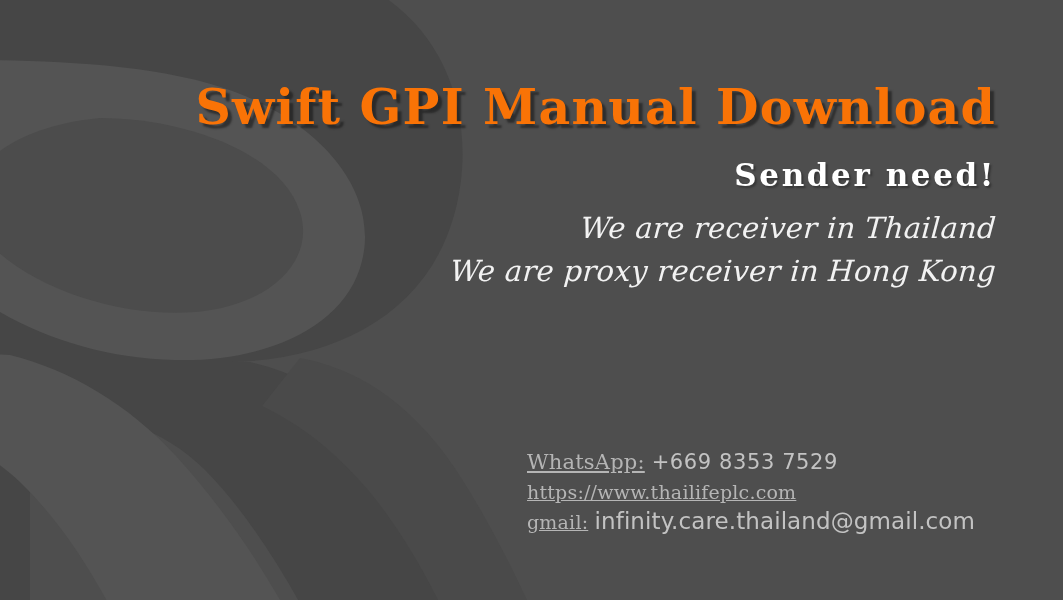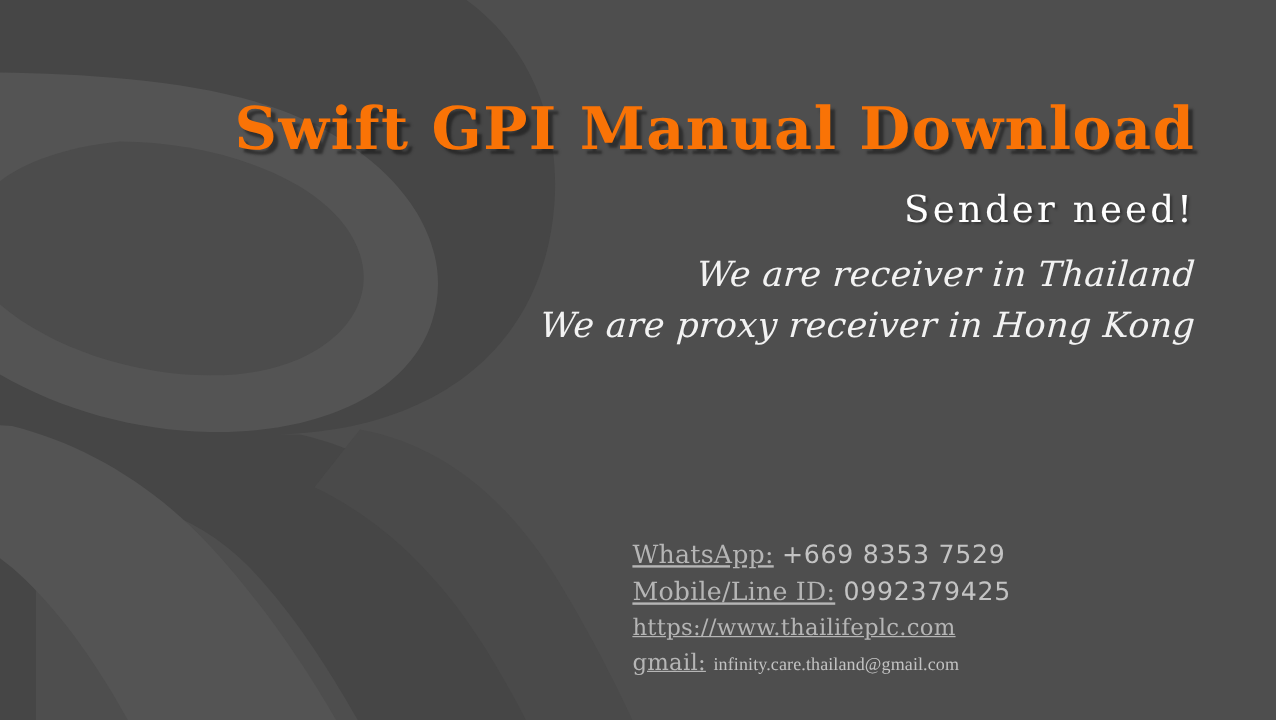--- a/index.html
+++ b/index.html
@@ -50,21 +50,21 @@
   }
 
   
   .subtitle {
     position: absolute;
     left: 0;
     top: 155px;
     width: 996px;
     text-align: right;
     font-family: "DejaVu Serif", "Liberation Serif", serif;
-    font-weight: normal;
+    font-weight: bold;
     font-size: 31px;
     line-height: 40px;
     letter-spacing: 2.6px;
     color: #ffffff;
     text-shadow: 2px 2px 2px rgba(25,25,25,0.45);
     white-space: nowrap;
   }
 
   
   .script-block {
@@ -108,23 +108,22 @@
     font-size: 21px;
     letter-spacing: 0.6px;
     color: #c3c3c3;
     margin-top: 20px;
   }
   .contact-line.small {
     font-size: 19px;
     line-height: 29px;
   }
   .contact-line.small .value {
-    font-size: 15px;
+    font-size: 23px;
     letter-spacing: 0.1px;
-    font-family: Liberation Serif, serif;
   }
 </style>
 </head>
 <body>
 
 <div class="slide">
 
   <svg class="watermark" viewBox="0 0 1063 600" aria-hidden="true">
     <defs>
       <clipPath id="slideClip">
@@ -185,24 +184,20 @@
     <div class="script-block">
       <div class="script-line">We are receiver in Thailand</div>
       <div class="script-line">We are proxy receiver in Hong Kong</div>
     </div>
 
     <div class="contact">
       <div class="contact-line">
         <span class="label">WhatsApp:</span>
         <span class="value">+669 8353 7529</span>
       </div>
-      <div class="contact-line">
-        <span class="label">Mobile/Line ID:</span>
-        <span class="value">0992379425</span>
-      </div>
       <div class="contact-line small">
         <span class="label">https://www.thailifeplc.com</span>
       </div>
       <div class="contact-line small">
         <span class="label">gmail:</span>
         <span class="value">infinity.care.thailand@gmail.com</span>
       </div>
     </div>
 
   </div>

